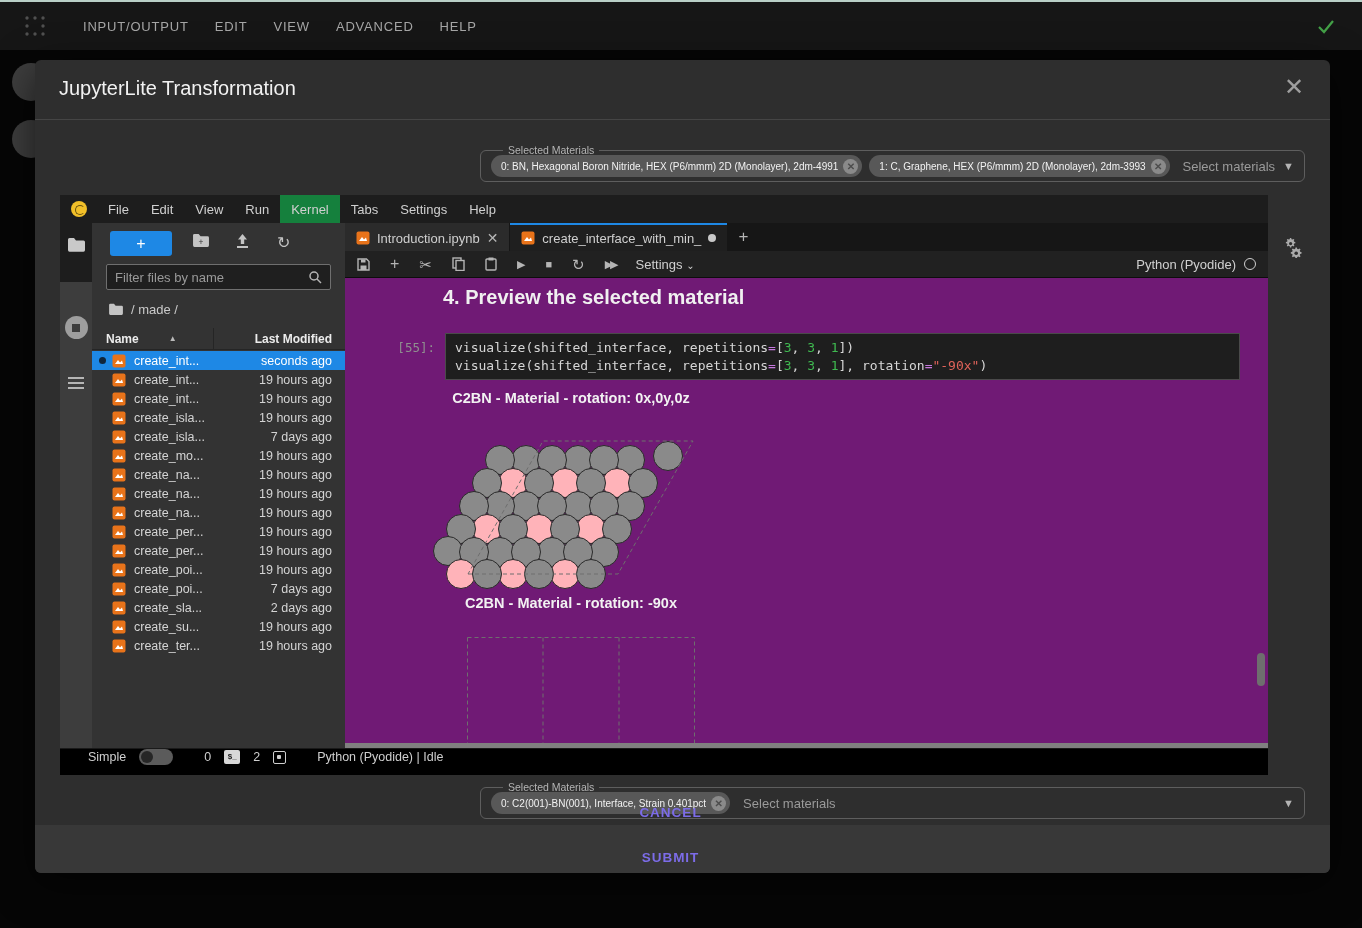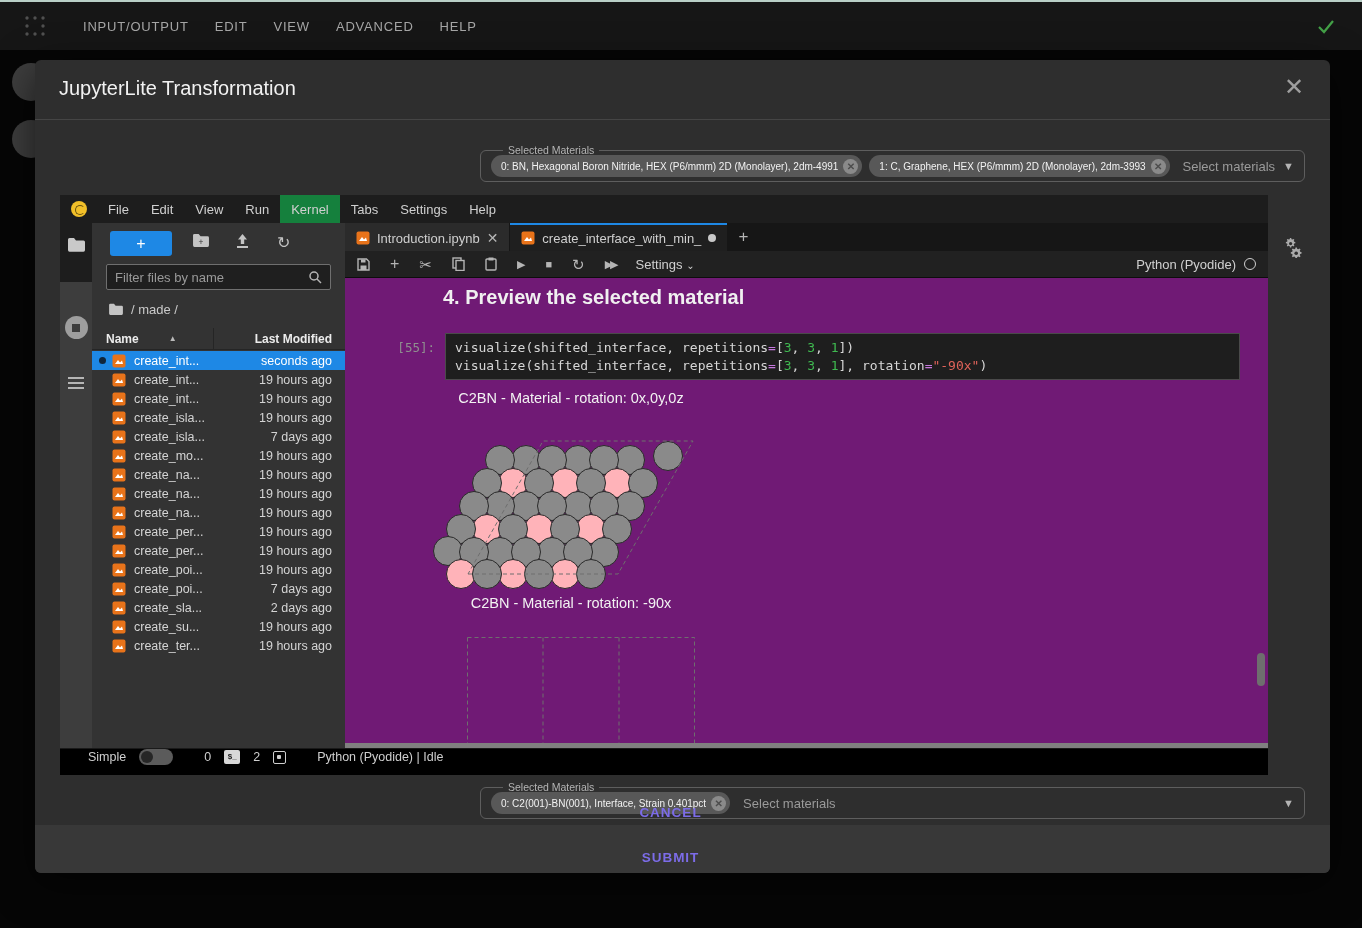--- a/index.html
+++ b/index.html
@@ -103,21 +103,21 @@
   .kernel-name { margin-left:auto; font-size:13px; color:#d0d0d0; display:flex; align-items:center; gap:8px; }
   .kcircle { width:12px; height:12px; border:1.5px solid #cfcfcf; border-radius:50%; }
 
   .notebook { position:absolute; top:55px; left:0; right:0; bottom:5px; background:#701a75; overflow:hidden; }
   .nb-heading { position:absolute; left:98px; top:8px; font-size:20px; font-weight:bold; color:#f0f0f0; }
   .cell-row { position:absolute; left:48px; top:55px; right:28px; display:flex; }
   .cell-prompt { width:42px; text-align:right; font-size:12.5px; color:#8f8f8f; padding-top:7px; flex:0 0 auto; }
   .cell-box { flex:1; margin-left:10px; background:#1e1e1e; border:1px solid #4a4a4a; padding:5px 9px; }
   .code-line { font-family:"DejaVu Sans Mono", monospace; font-size:13px; line-height:17.5px; white-space:pre; }
   .tk-p { color:#d6d6d6; } .tk-o { color:#c678dd; } .tk-n { color:#3fb950; } .tk-s { color:#e0635a; }
-  .viz-title { position:absolute; left:30px; width:392px; text-align:center; font-size:14.5px; font-weight:400; color:#f2f2f2; }
+  .viz-title { position:absolute; left:30px; width:392px; text-align:center; font-size:14.5px; font-weight:700; color:#f2f2f2; }
   .viz1-svg { position:absolute; left:85px; top:133px; }
   .viz2-svg { position:absolute; left:122px; top:359px; }
   .vscroll { position:absolute; right:3px; top:375px; width:8px; height:33px; background:#6e6e6e; border-radius:4px; }
   .hscroll { position:absolute; left:0; right:0; bottom:0; height:5px; background:#808080; }
 
   .jstatusbar { position:absolute; left:0; right:0; bottom:0; height:27px; background:#000000;
                 border-top:1px solid #1a1a1a; display:flex; align-items:flex-start; font-size:12.5px; color:#cfcfcf; }
   .sb-left { display:flex; align-items:center; gap:13px; padding-left:28px; }
   .toggle { width:34px; height:16px; background:#5b5b5b; border-radius:8px; position:relative; cursor:pointer; }
   .toggle::after { content:""; position:absolute; left:2px; top:2px; width:12px; height:12px; border-radius:50%; background:#262626; }

